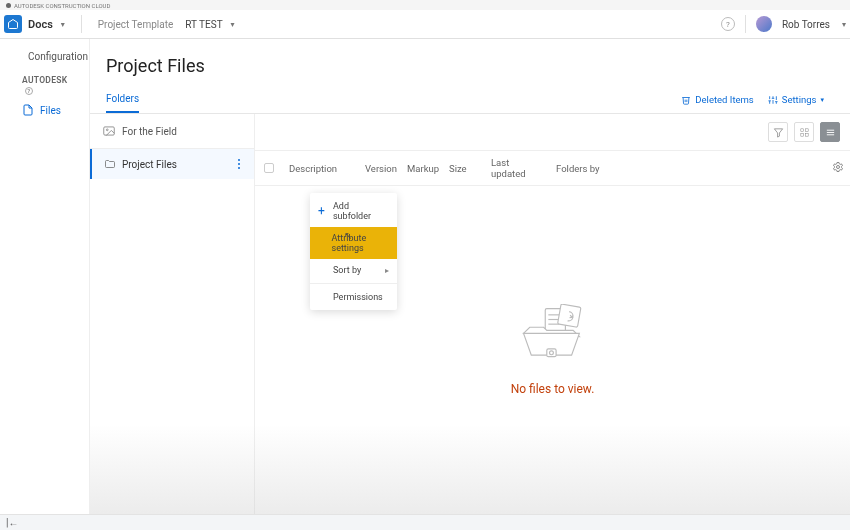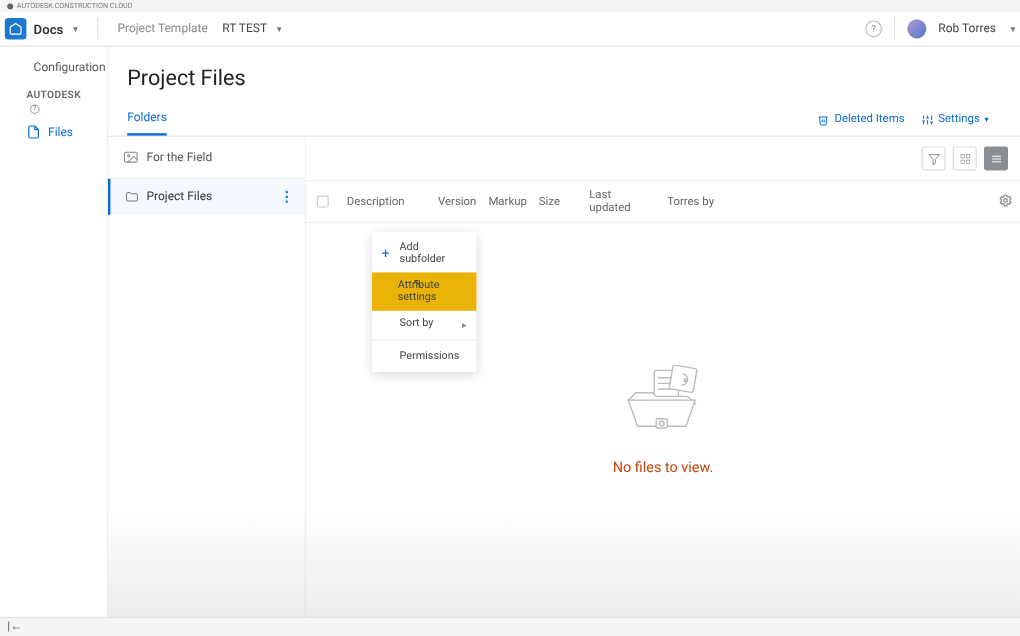--- a/index.html
+++ b/index.html
@@ -224,21 +224,21 @@
 
         <div class="col-header">
           <div class="col-chk">
               <div class="col-chk-box"></div>
             </div>
           <div class="col-desc">Description</div>
           <div class="col-ver">Version</div>
           <div class="col-markup">Markup</div>
           <div class="col-size">Size</div>
           <div class="col-lu">Last updated</div>
-          <div class="col-upd">Torres by</div>
+          <div class="col-upd">Folders by</div>
           <div class="col-gear">
             <svg viewBox="0 0 24 24" width="12" height="12" fill="none" stroke="#888" stroke-width="2">
                 <circle cx="12" cy="12" r="3"></circle>
                 <path d="M19 12a7 7 0 0 0-.1-1.2l2.1-1.6-2-3.4-2.5 1a7 7 0 0 0-2-1.2L14 3h-4l-.5 2.6a7 7 0 0 0-2 1.2l-2.5-1-2 3.4 2.1 1.6A7 7 0 0 0 5 12a7 7 0 0 0 .1 1.2L3 14.8l2 3.4 2.5-1a7 7 0 0 0 2 1.2L10 21h4l.5-2.6a7 7 0 0 0 2-1.2l2.5 1 2-3.4-2.1-1.6A7 7 0 0 0 19 12z"></path>
               </svg>
           </div>
         </div>
 
         <div class="empty">
           <svg viewBox="0 0 100 80" fill="none" stroke="#bcbcbc" stroke-width="1.5">

